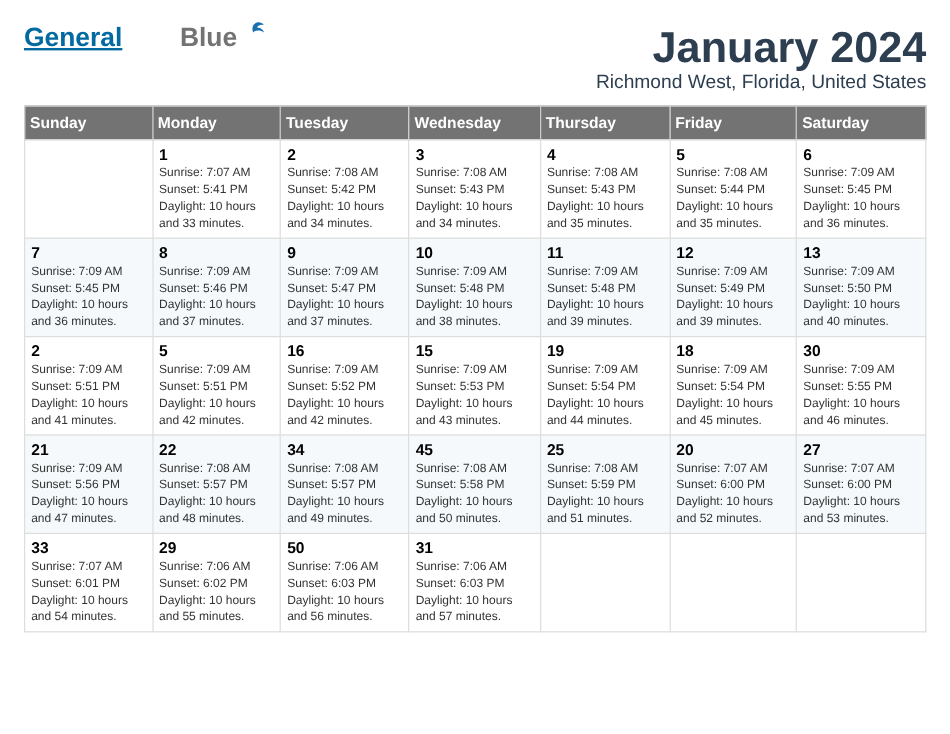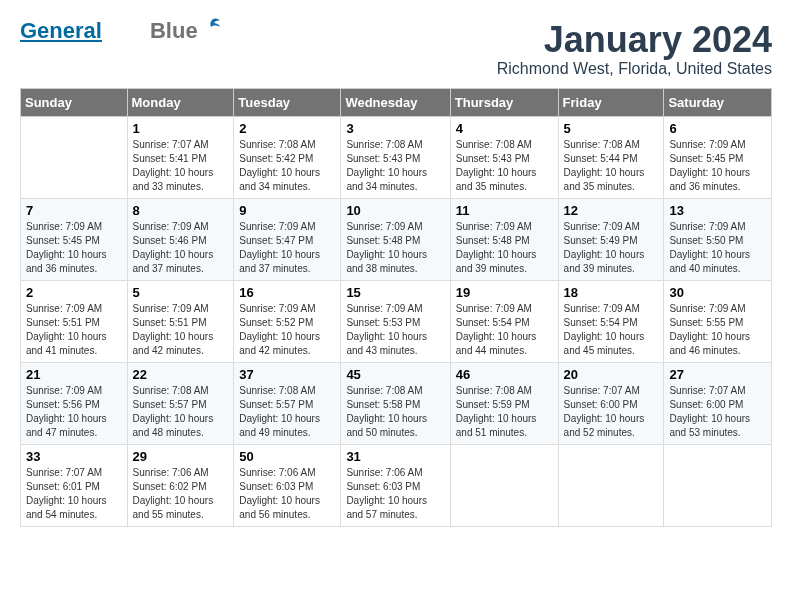--- a/index.html
+++ b/index.html
@@ -206,29 +206,29 @@
       <tr>
         <td>
           <div class="day-num">21</div>
           <div class="day-info">Sunrise: 7:09 AM<br>Sunset: 5:56 PM<br>Daylight: 10 hours and 47 minutes.</div>
         </td>
         <td>
           <div class="day-num">22</div>
           <div class="day-info">Sunrise: 7:08 AM<br>Sunset: 5:57 PM<br>Daylight: 10 hours and 48 minutes.</div>
         </td>
         <td>
-          <div class="day-num">37</div>
+          <div class="day-num">34</div>
           <div class="day-info">Sunrise: 7:08 AM<br>Sunset: 5:57 PM<br>Daylight: 10 hours and 49 minutes.</div>
         </td>
         <td>
           <div class="day-num">45</div>
           <div class="day-info">Sunrise: 7:08 AM<br>Sunset: 5:58 PM<br>Daylight: 10 hours and 50 minutes.</div>
         </td>
         <td>
-          <div class="day-num">46</div>
+          <div class="day-num">25</div>
           <div class="day-info">Sunrise: 7:08 AM<br>Sunset: 5:59 PM<br>Daylight: 10 hours and 51 minutes.</div>
         </td>
         <td>
           <div class="day-num">20</div>
           <div class="day-info">Sunrise: 7:07 AM<br>Sunset: 6:00 PM<br>Daylight: 10 hours and 52 minutes.</div>
         </td>
         <td>
           <div class="day-num">27</div>
           <div class="day-info">Sunrise: 7:07 AM<br>Sunset: 6:00 PM<br>Daylight: 10 hours and 53 minutes.</div>
         </td>

